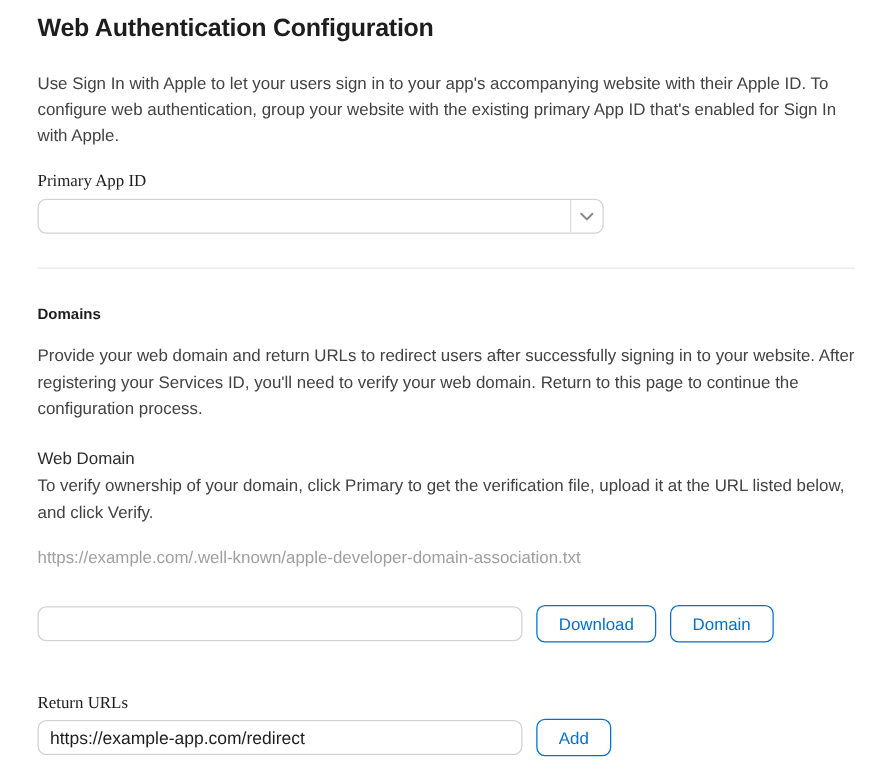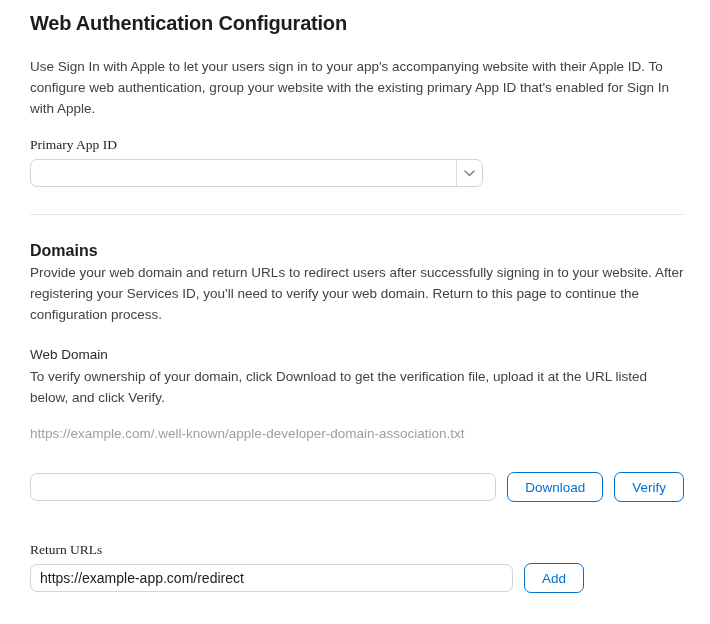--- a/index.html
+++ b/index.html
@@ -73,26 +73,26 @@
 
   .divider {
     border: none;
     border-top: 1px solid #e8e8ed;
     margin: 27px 0 0 0;
     width: 654px;
   }
 
   .section-title {
     margin: 25px 0 0 0;
-    font-size: 16px;
+    font-size: 12px;
     line-height: 22px;
     font-weight: 700;
     color: #1d1d1f;
   }
-  .section-desc { }
+  .section-desc { margin-top: 12px; }
 
   .sub-label {
     margin-top: 20px;
     font-size: 13.5px;
     line-height: 19px;
     font-weight: 500;
     color: #2c2c2e;
   }
   .instructions { margin-top: 2px; }
 
@@ -103,21 +103,21 @@
     color: #9e9ea3;
     max-width: 654px;
   }
 
   .input-row {
     margin-top: 29px;
     display: flex;
     align-items: center;
   }
   .text-input {
-    width: 483px;
+    width: 388px;
     height: 28px;
     border: 1px solid #d2d2d7;
     border-radius: 7px;
     padding: 0 9px;
     font-size: 14px;
     font-family: inherit;
     color: #1d1d1f;
     background: #fff;
     outline: none;
   }
@@ -159,28 +159,28 @@
   </div>
 
   <hr class="divider">
 
   <h2 class="section-title">Domains</h2>
 
   <p class="para section-desc">Provide your web domain and return URLs to redirect users after successfully signing in to your website. After registering your Services ID, you'll need to verify your web domain. Return to this page to continue the configuration process.</p>
 
   <div class="sub-label">Web Domain</div>
 
-  <p class="para instructions">To verify ownership of your domain, click Download to get the verification file, upload it at the URL listed below, and click Verify.</p>
+  <p class="para instructions">To verify ownership of your domain, click Primary to get the verification file, upload it at the URL listed below, and click Verify.</p>
 
   <div class="verification-url">https://example.com/.well-known/apple-developer-domain-association.txt</div>
 
   <div class="input-row">
     <input class="text-input" type="text" value="" style="">
     <button class="btn">Download</button>
-    <button class="btn">Verify</button>
+    <button class="btn">Domain</button>
   </div>
 
   <div class="field-label return-label">Return URLs</div>
 
   <div class="input-row return-row">
     <input class="text-input" type="text" value="https://example-app.com/redirect" style="">
     <button class="btn">Add</button>
   </div>
 
 </div>

